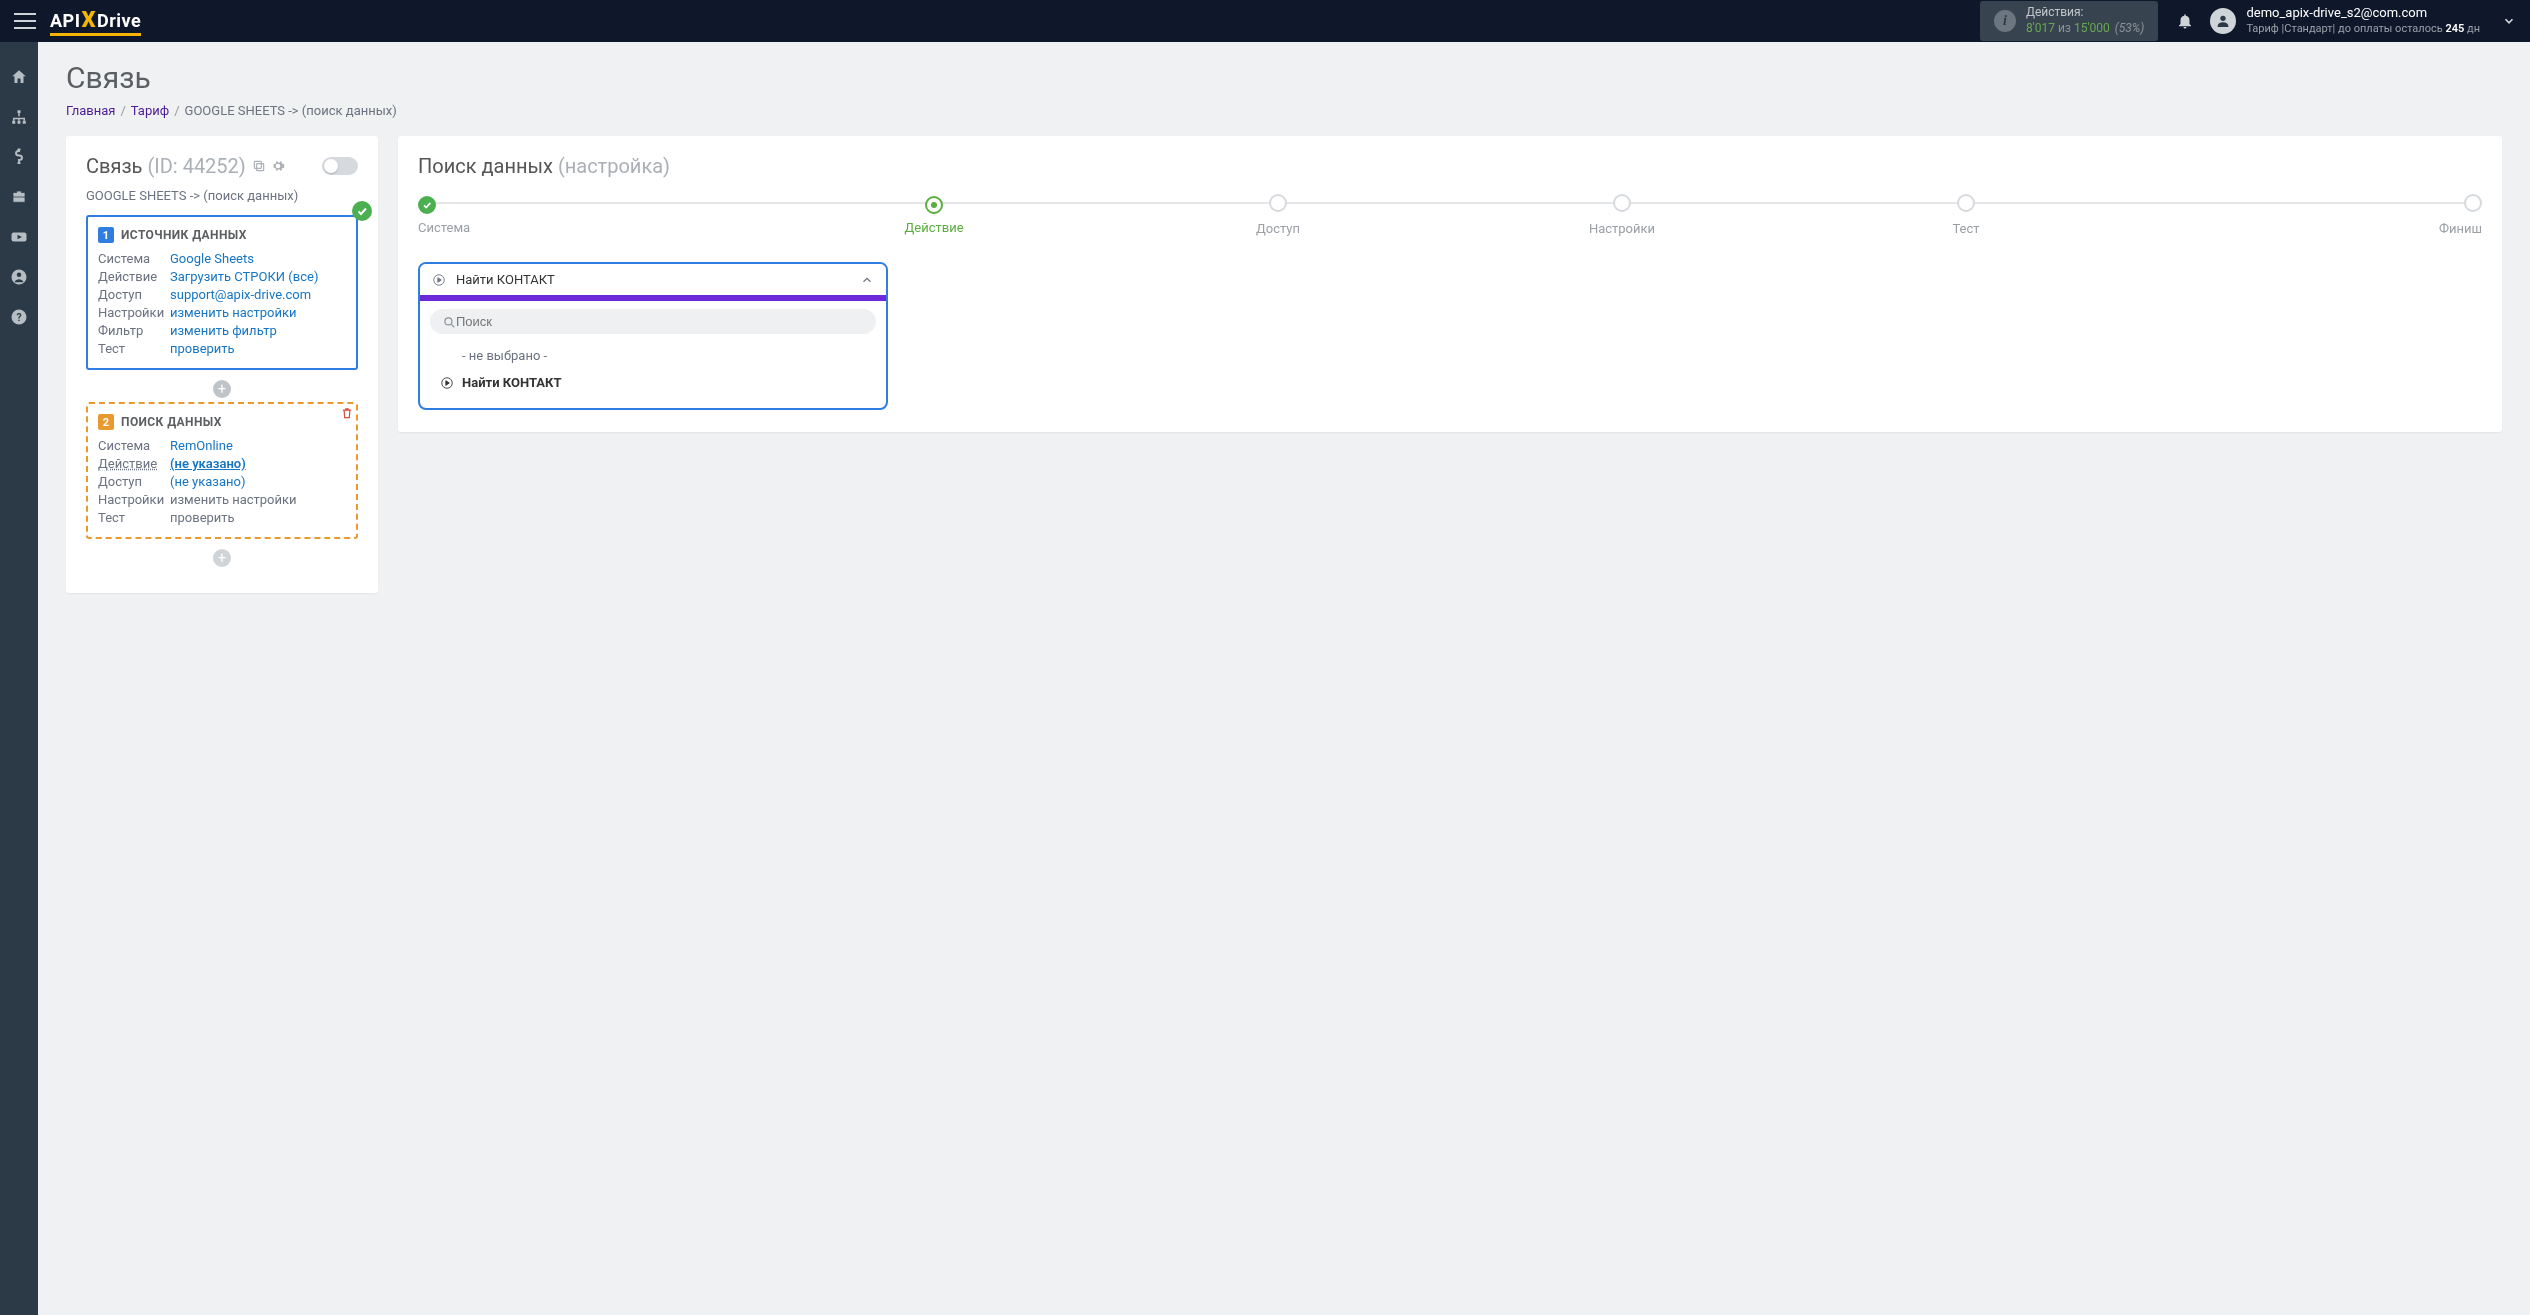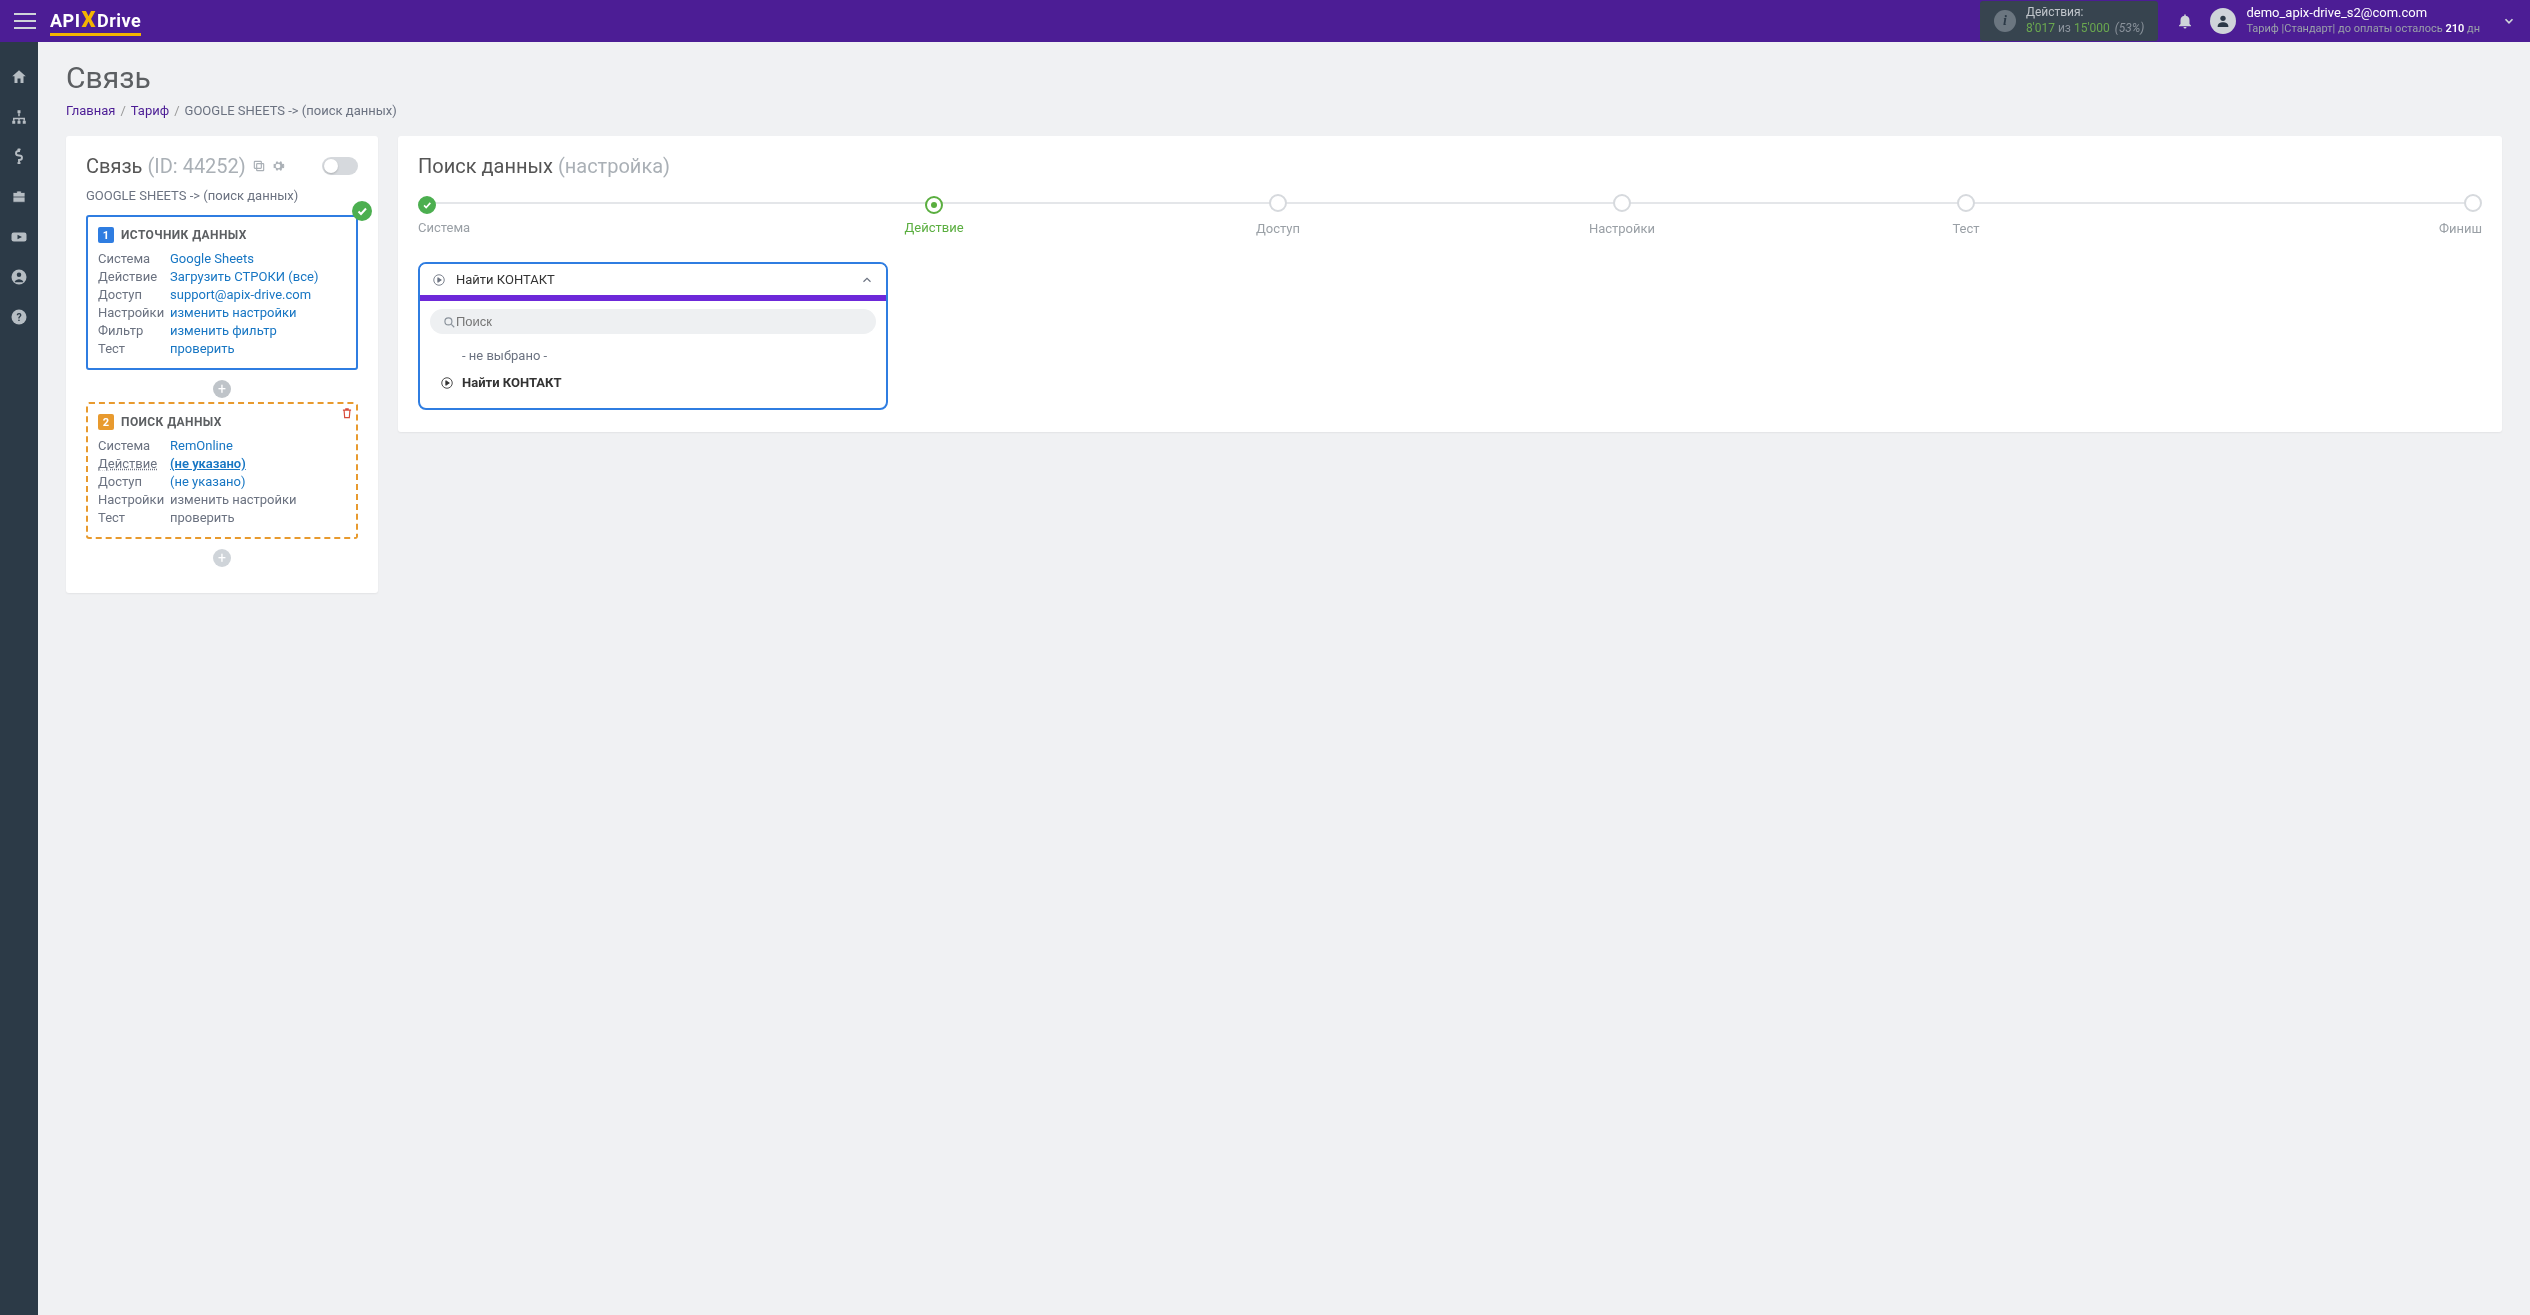--- a/index.html
+++ b/index.html
@@ -1,19 +1,19 @@
 <!DOCTYPE html>
 <html><head>
 <meta charset="utf-8">
 <style>
 * { box-sizing: border-box; margin: 0; padding: 0; }
 body { font-family: -apple-system, BlinkMacSystemFont, "Segoe UI", Roboto, sans-serif; background: #f0f1f3; color: #333; font-size: 14px; }
 
 
-.topbar { background: #4c1d95; height: 42px; display: flex; align-items: center; padding: 0 14px; color: #fff; }
+.topbar { background: #0f172a; height: 42px; display: flex; align-items: center; padding: 0 14px; color: #fff; }
 .hamburger { width: 22px; height: 16px; display: flex; flex-direction: column; justify-content: space-between; cursor: pointer; margin-right: 14px; }
 .hamburger span { height: 2px; background: #cfd4d9; }
 .logo { display: flex; align-items: center; font-weight: 700; font-size: 18px; letter-spacing: .5px; }
 .logo .api { color: #fff; }
 .logo .x { color: #f4b400; font-size: 22px; margin: 0 1px; font-weight: 900; }
 .logo .drive { color: #fff; }
 .logo-border { border-bottom: 3px solid #f4b400; padding-bottom: 1px; display: inline-flex; align-items: baseline;}
 .spacer { flex: 1; }
 .actions-box { background: #37444f; border-radius: 3px; padding: 4px 14px; margin-right: 18px; display: flex; align-items: center; }
 .info-circ { width: 22px; height: 22px; border-radius: 50%; background: #6b7680; color: #2c3a47; display: flex; align-items: center; justify-content: center; font-weight: 900; font-style: italic; font-family: Georgia, serif; margin-right: 10px; font-size: 14px; }
@@ -143,21 +143,21 @@
   </div>
   <div class="user-block">
     <div class="avatar">
       <svg width="16" height="16" viewBox="0 0 24 24" fill="#2c3a47">
           <circle cx="12" cy="8" r="4"></circle>
           <path d="M4 20c0-4 4-6 8-6s8 2 8 6v1H4z"></path>
         </svg>
     </div>
     <div class="user-text">
       <div class="user-email">demo_apix-drive_s2@com.com</div>
-      <div class="user-tariff"><span>Тариф |Стандарт| до оплаты осталось </span><span class="days">210</span><span> дн</span></div>
+      <div class="user-tariff"><span>Тариф |Стандарт| до оплаты осталось </span><span class="days">245</span><span> дн</span></div>
     </div>
     <div class="chevron-user">
       <svg width="14" height="14" viewBox="0 0 24 24" fill="none" stroke="#cfd4d9" stroke-width="3">
           <polyline points="6 9 12 15 18 9"></polyline>
         </svg>
     </div>
   </div>
 </div>
 
 <div class="leftrail">

